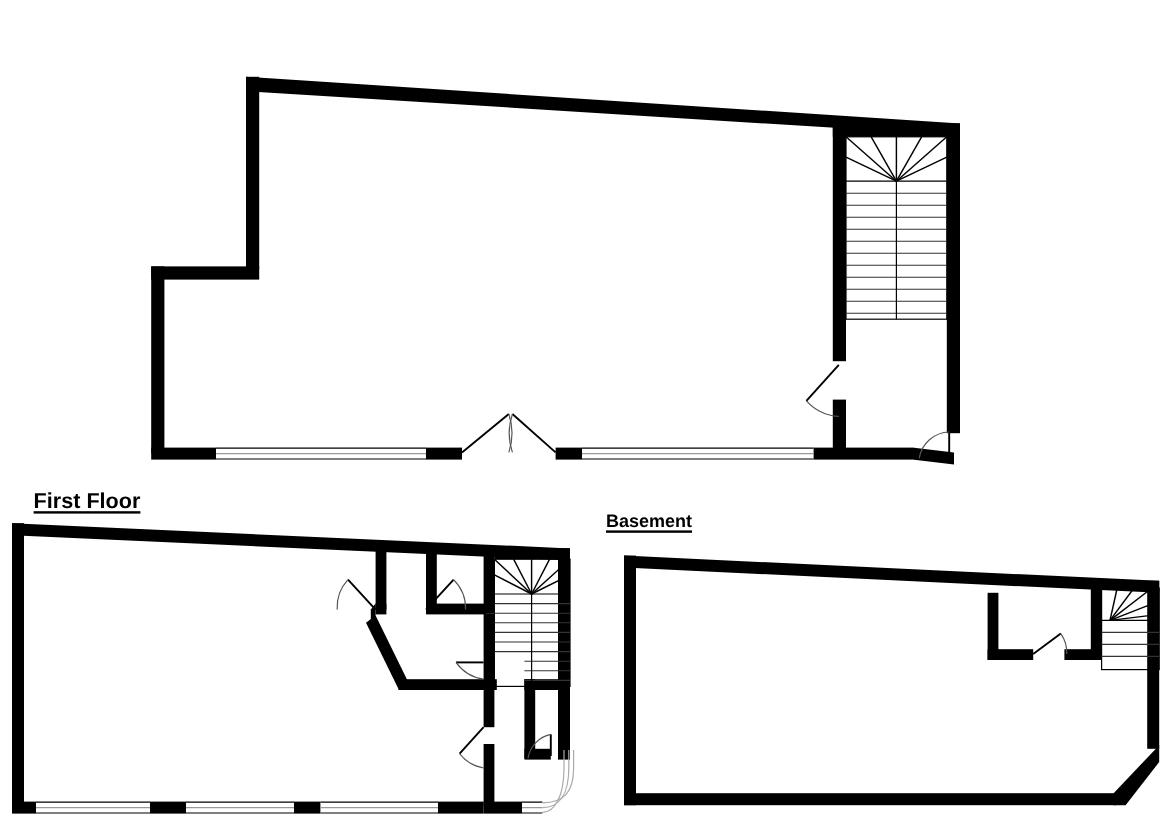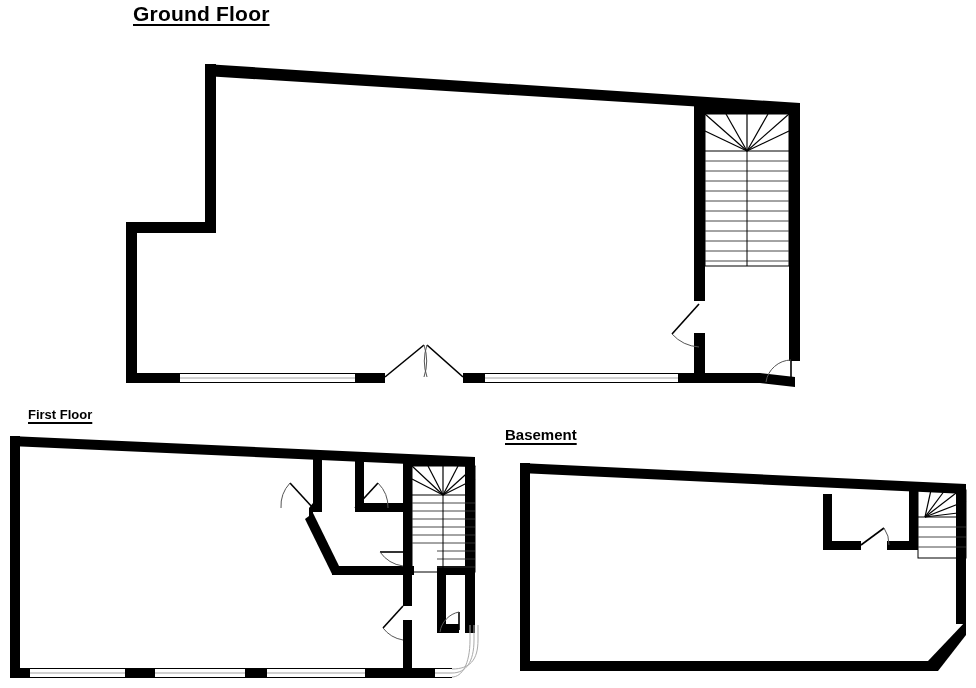--- a/index.html
+++ b/index.html
@@ -32,21 +32,21 @@
   }
   #title-ground {
     left: 133px;
     top: 2px;
     font-size: 21px;
     letter-spacing: 0.2px;
   }
   #title-first {
     left: 28px;
     top: 407px;
-    font-size: 13px;
+    font-size: 18px;
   }
   #title-basement {
     left: 505px;
     top: 426px;
     font-size: 15px;
   }
   svg {
     position: absolute;
     left: 0;
     top: 0;
@@ -60,21 +60,20 @@
   .stringer { fill: none; stroke: #000000; stroke-width: 1; }
   .winbar { fill: none; stroke: #999999; stroke-width: 0.9; }
   .winedge { fill: none; stroke: #000000; stroke-width: 1; }
   .bay { fill: none; stroke: #aaaaaa; stroke-width: 1; }
 </style>
 </head>
 <body>
 
 <div id="plan-root">
 
-  <div class="floor-title" id="title-ground">Ground Floor</div>
 
   <div class="floor-title" id="title-first">First Floor</div>
 
   <div class="floor-title" id="title-basement">Basement</div>
 
   <svg width="976" height="688" viewBox="0 0 976 688">
 
     <g>
 
       <polygon class="wall" points="205,64 800,103 800,113 205,76"></polygon>

